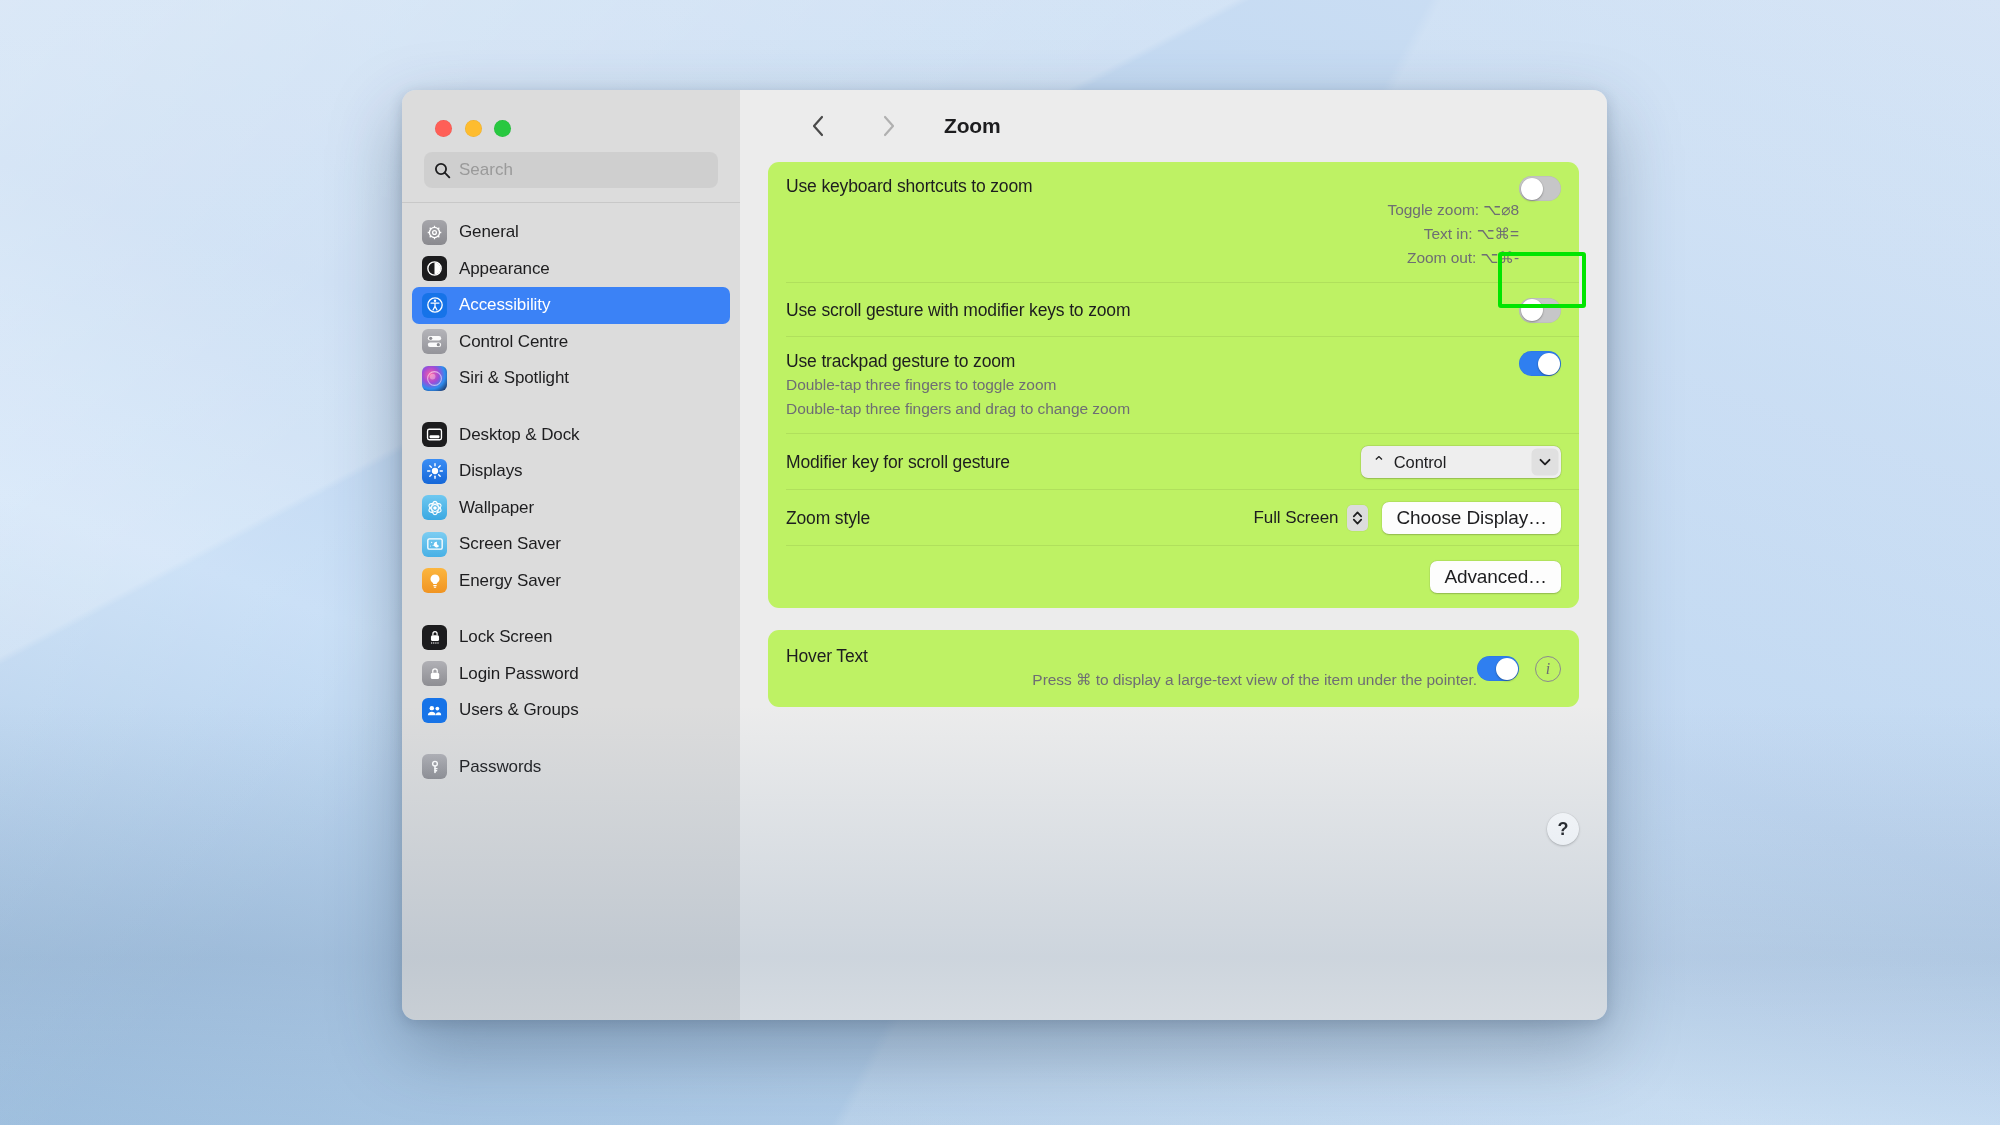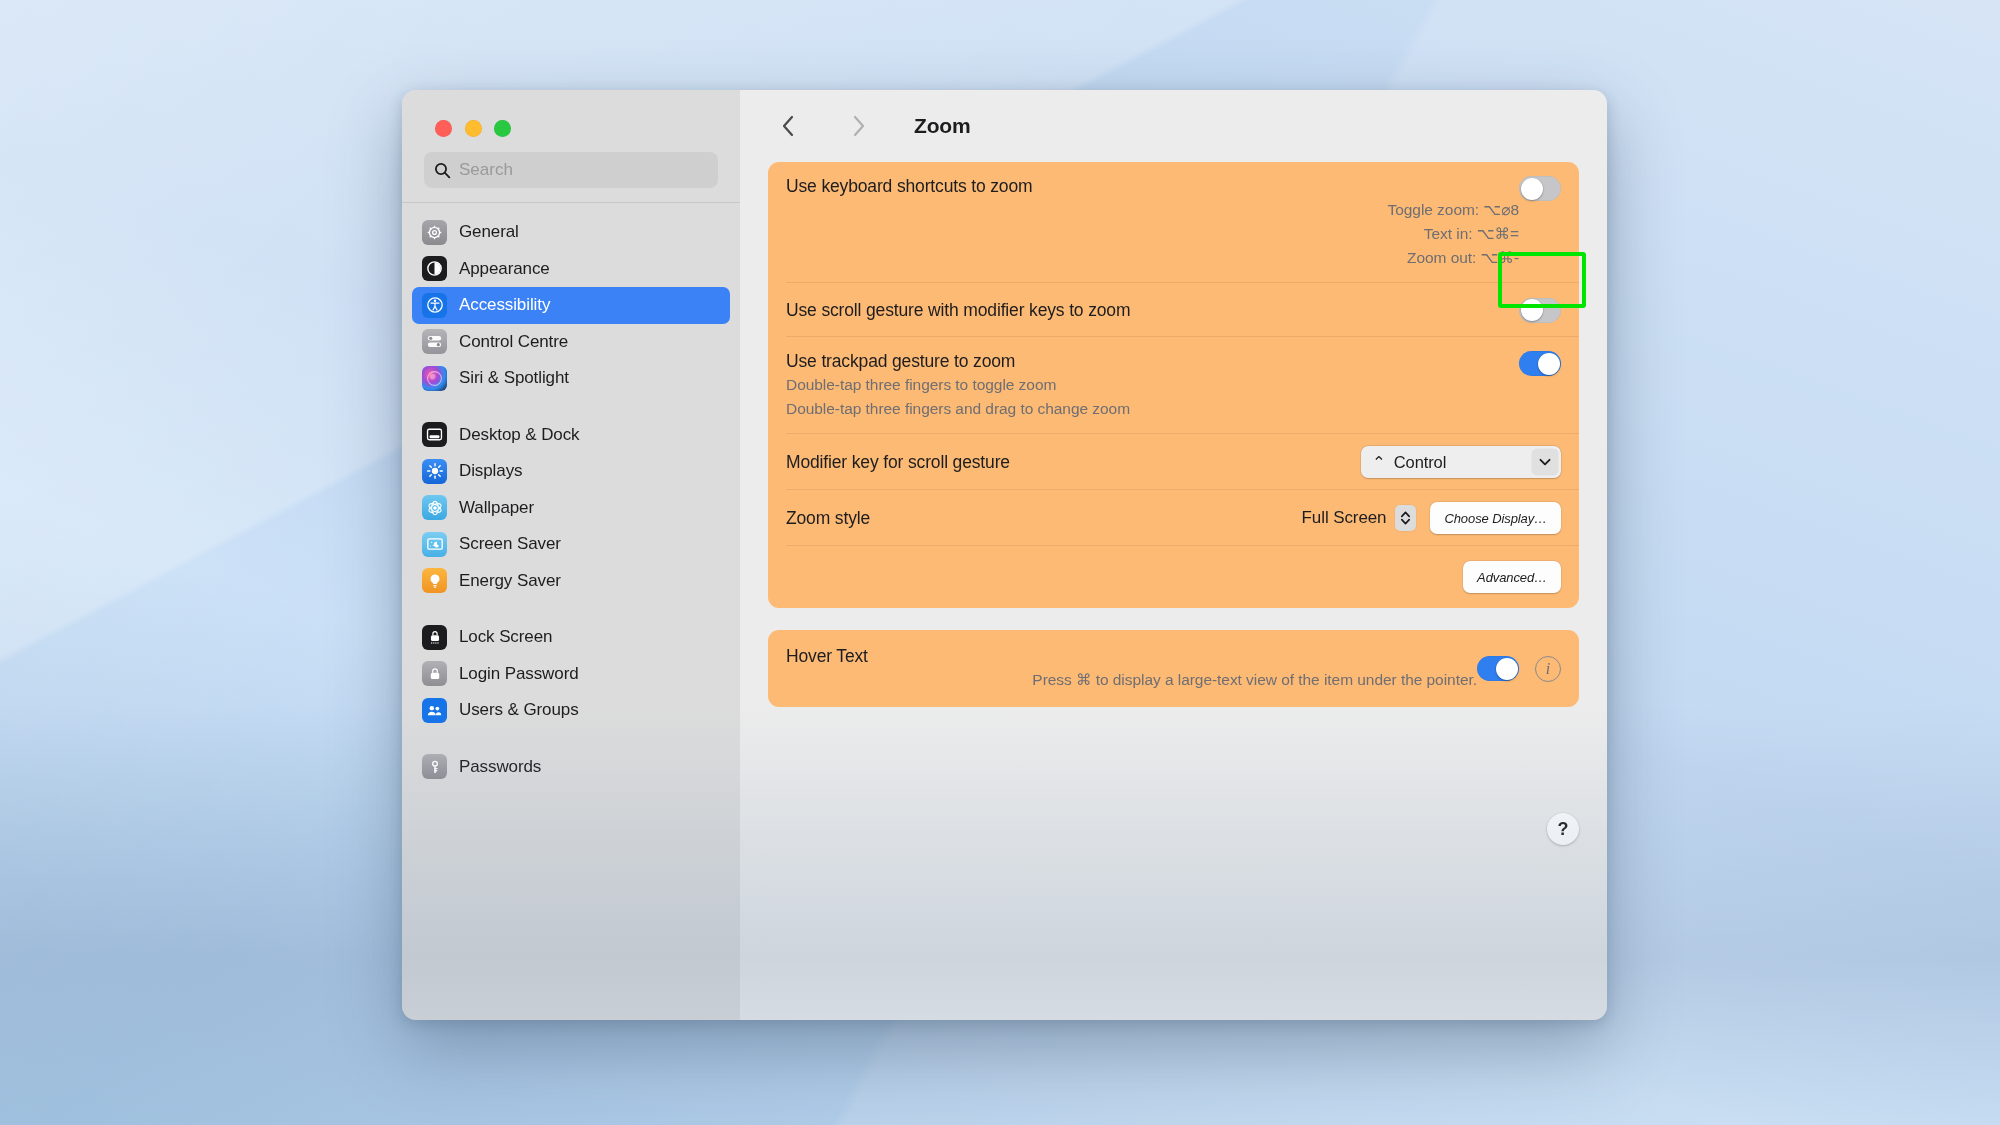--- a/index.html
+++ b/index.html
@@ -133,21 +133,21 @@
     background: #ececec;
     display: flex;
     flex-direction: column;
     position: relative;
   }
   .toolbar {
     height: 72px;
     display: flex;
     align-items: center;
     gap: 12px;
-    padding: 0 0 0 28px;
+    padding: 0 0 0 58px;
     flex: 0 0 auto;
     text-align: right;
   }
   .nav-arrow {
     width: 40px; height: 40px;
     display: flex; align-items: center; justify-content: center;
   }
   .nav-arrow svg { display: block; }
   .toolbar-title {
     font-size: 21px;
@@ -157,21 +157,21 @@
     letter-spacing: -0.2px;
   }
 
   .pane {
     flex: 1;
     overflow: hidden;
     padding: 0 28px;
   }
 
   .card {
-    background: #fdba74;
+    background: #bef264;
     border-radius: 11px;
     padding: 0 0px;
     margin-bottom: 22px;
   }
 
   .row {
     padding: 0 18px;
     position: relative;
     display: flex;
     align-items: center;
@@ -228,27 +228,26 @@
   }
 
   
   .btn {
     background: #fdfdfd;
     border: none;
     border-radius: 7px;
     height: 32px;
     padding: 0 14px;
     font-family: "Liberation Sans", sans-serif;
-    font-size: 13px;
+    font-size: 19px;
     color: #1d1d1f;
     letter-spacing: -0.1px;
     box-shadow: 0 0.5px 1.5px rgba(0,0,0,0.22), 0 0 0 0.5px rgba(0,0,0,0.05);
     cursor: default;
     white-space: nowrap;
-    font-style: italic;
   }
 
   
   .combo {
     width: 200px;
     height: 32px;
     background: #eeeeee;
     border-radius: 7px;
     box-shadow: 0 0.5px 1.5px rgba(0,0,0,0.18), 0 0 0 0.5px rgba(0,0,0,0.10);
     display: flex;

